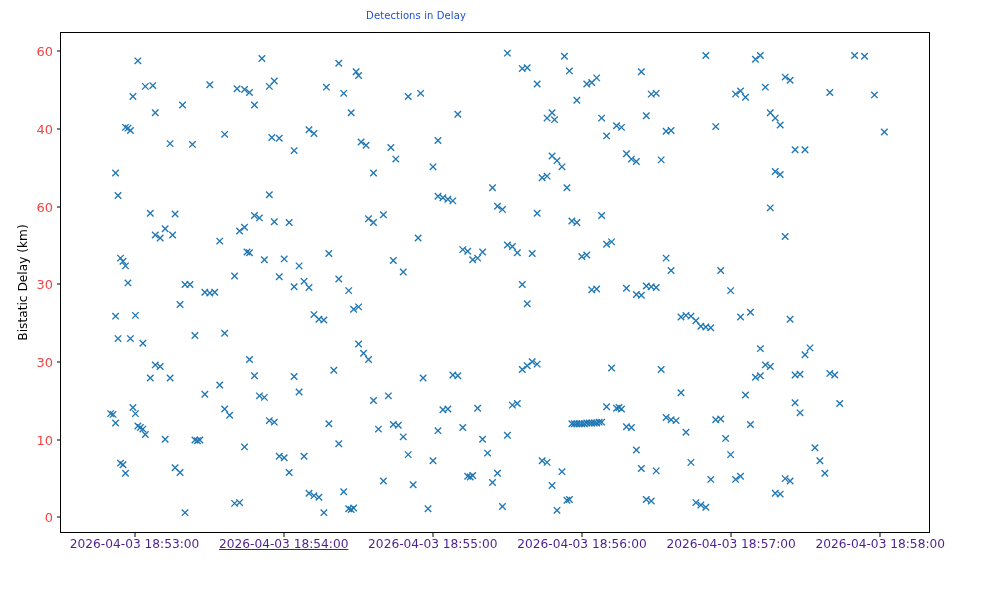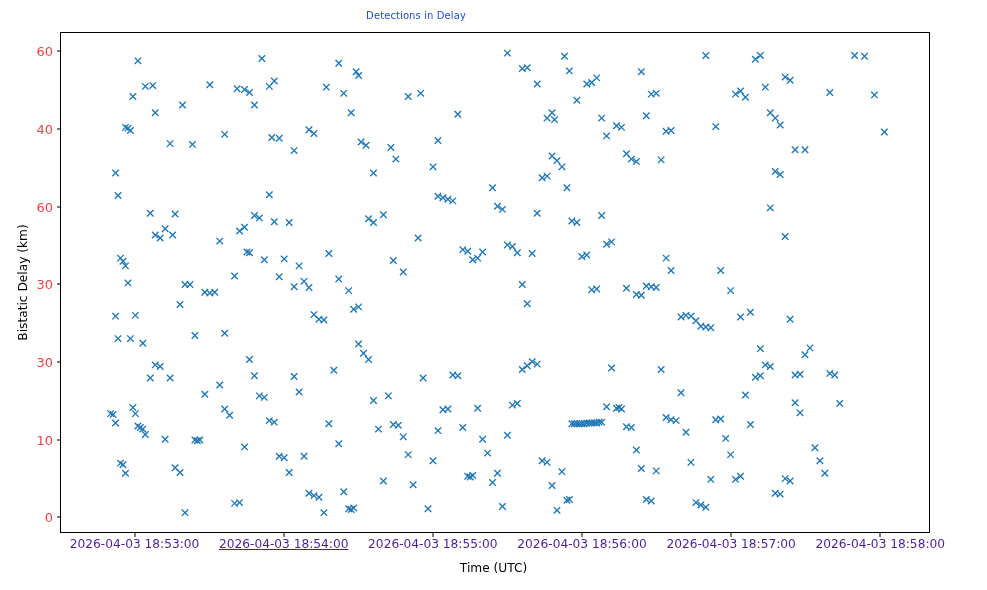--- a/index.html
+++ b/index.html
@@ -480,21 +480,20 @@
           <path d="M757.3785714285715,426.28953488372093L763.8785714285715,432.78953488372093M757.3785714285715,432.78953488372093L763.8785714285715,426.28953488372093"></path>
           <path d="M762.35,438.7174418604651L768.85,445.2174418604651M762.35,445.2174418604651L768.85,438.7174418604651"></path>
           <path d="M767.3214285714286,338.5174418604651L773.8214285714286,345.0174418604651M767.3214285714286,345.0174418604651L773.8214285714286,338.5174418604651"></path>
           <path d="M772.2928571428572,340.0709302325581L778.7928571428572,346.5709302325581M772.2928571428572,346.5709302325581L778.7928571428572,340.0709302325581"></path>
           <path d="M777.2642857142857,368.81046511627903L783.7642857142857,375.31046511627903M777.2642857142857,375.31046511627903L783.7642857142857,368.81046511627903"></path>
         </g>
       </svg>
   </div>
 
   <div id="y-axis-label">Bistatic Delay (km)</div>
-  <div id="x-axis-label">Time (UTC)</div>
 
   <div id="y-ticks">
       <div class="ytick-label" style="top: 517.465px; right: 934px;">0</div>
       <div class="ytick-mark" style="top: 517.465px;"></div>
       <div class="ytick-label" style="top: 439.791px; right: 934px;">10</div>
       <div class="ytick-mark" style="top: 439.791px;"></div>
       <div class="ytick-label" style="top: 362.116px; right: 934px;">30</div>
       <div class="ytick-mark" style="top: 362.116px;"></div>
       <div class="ytick-label" style="top: 284.442px; right: 934px;">30</div>
       <div class="ytick-mark" style="top: 284.442px;"></div>

